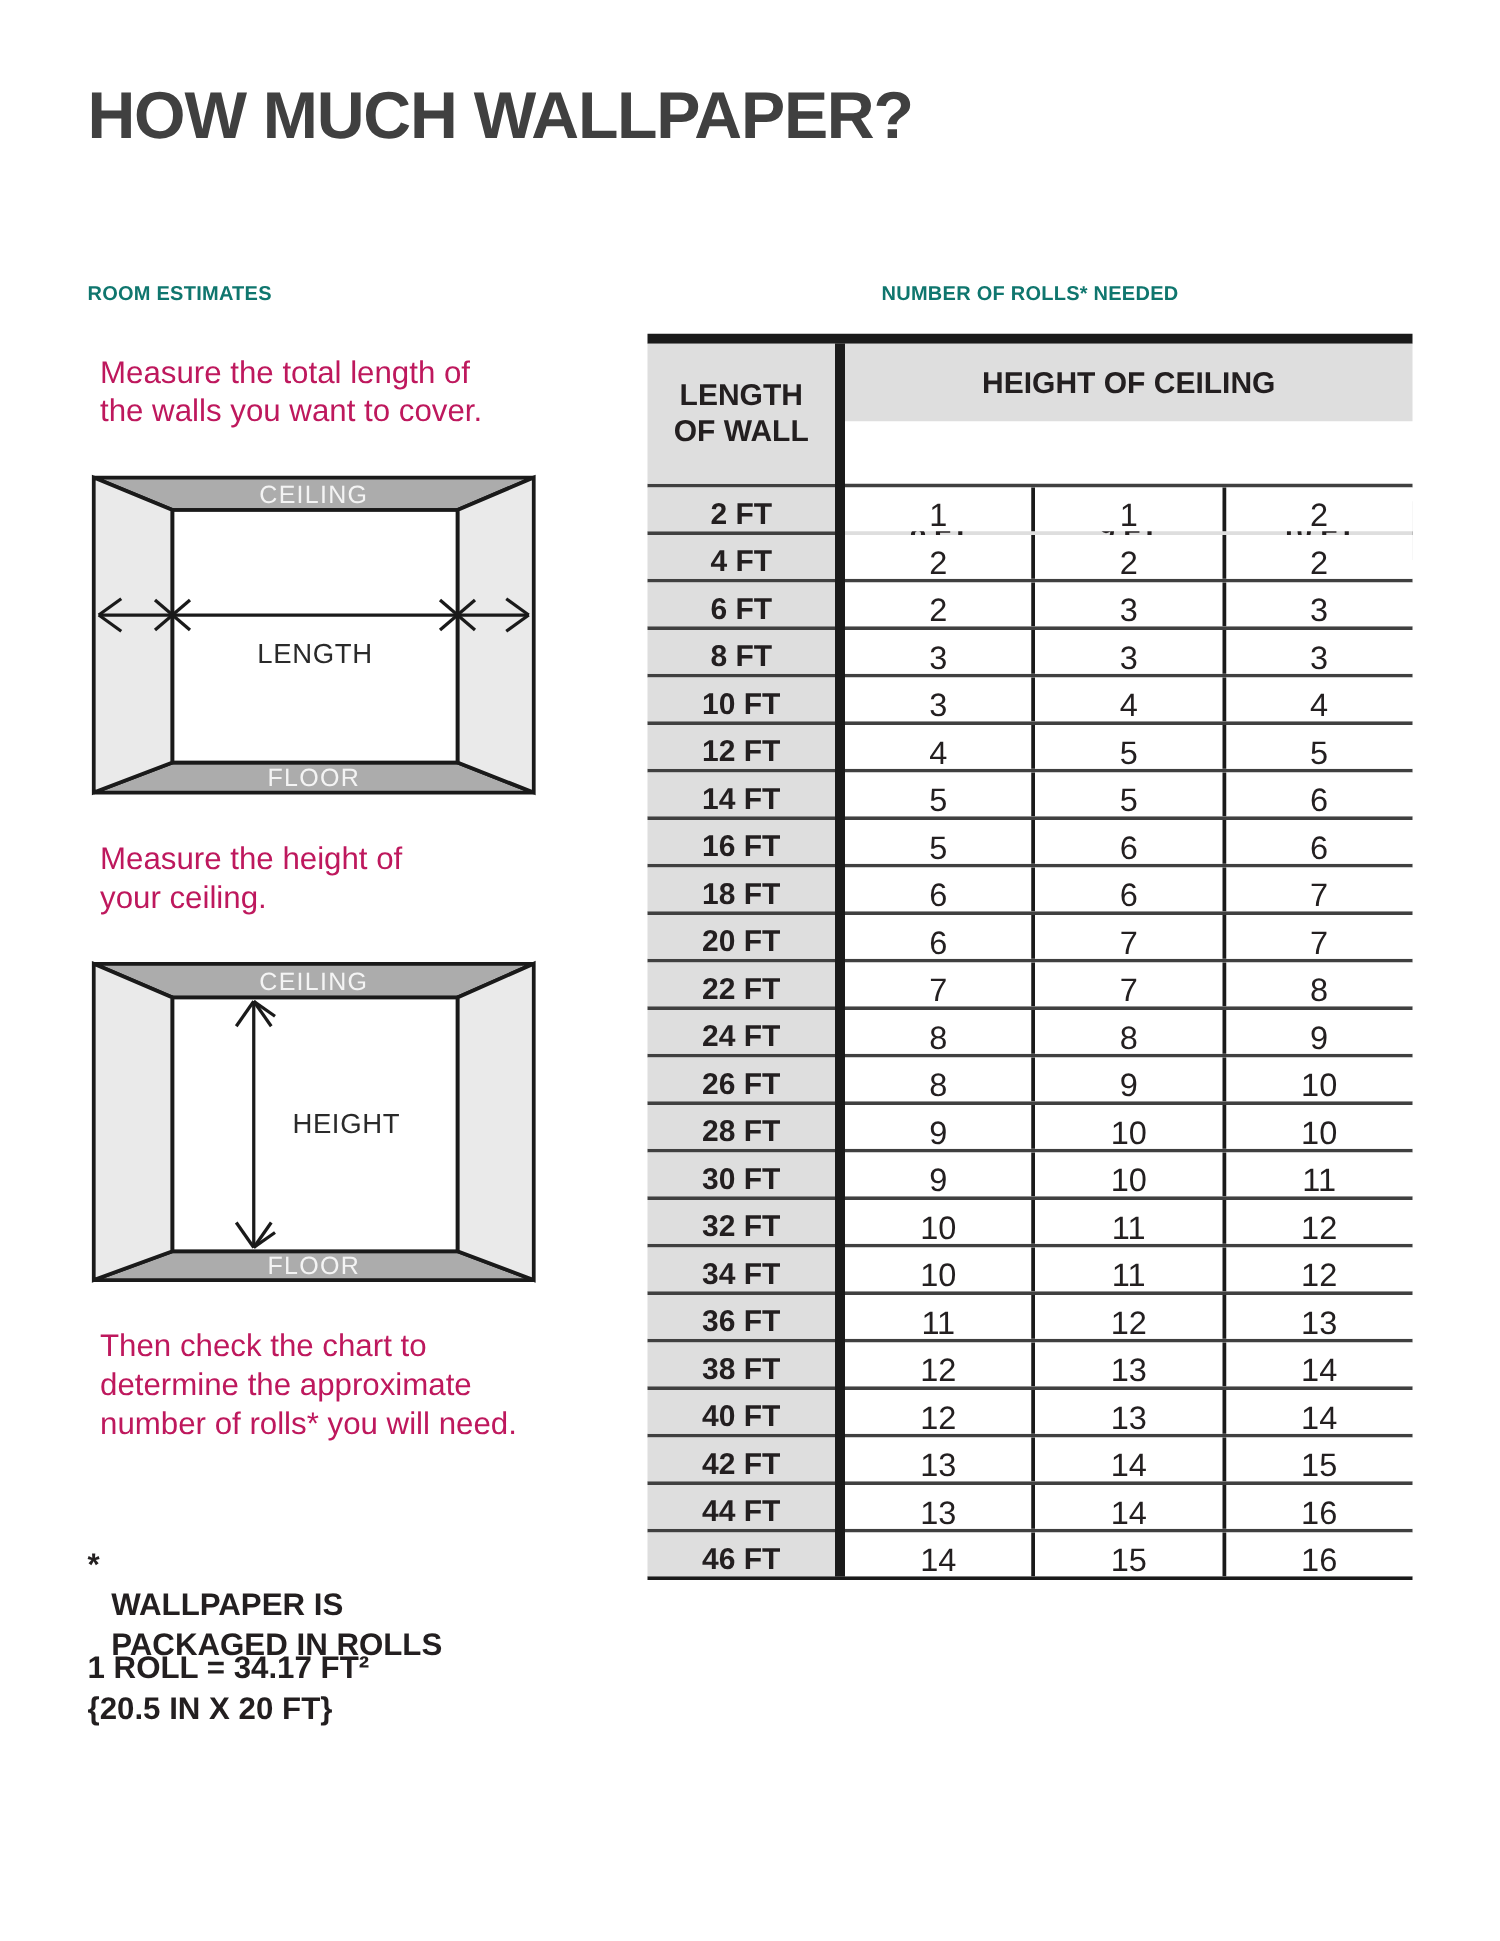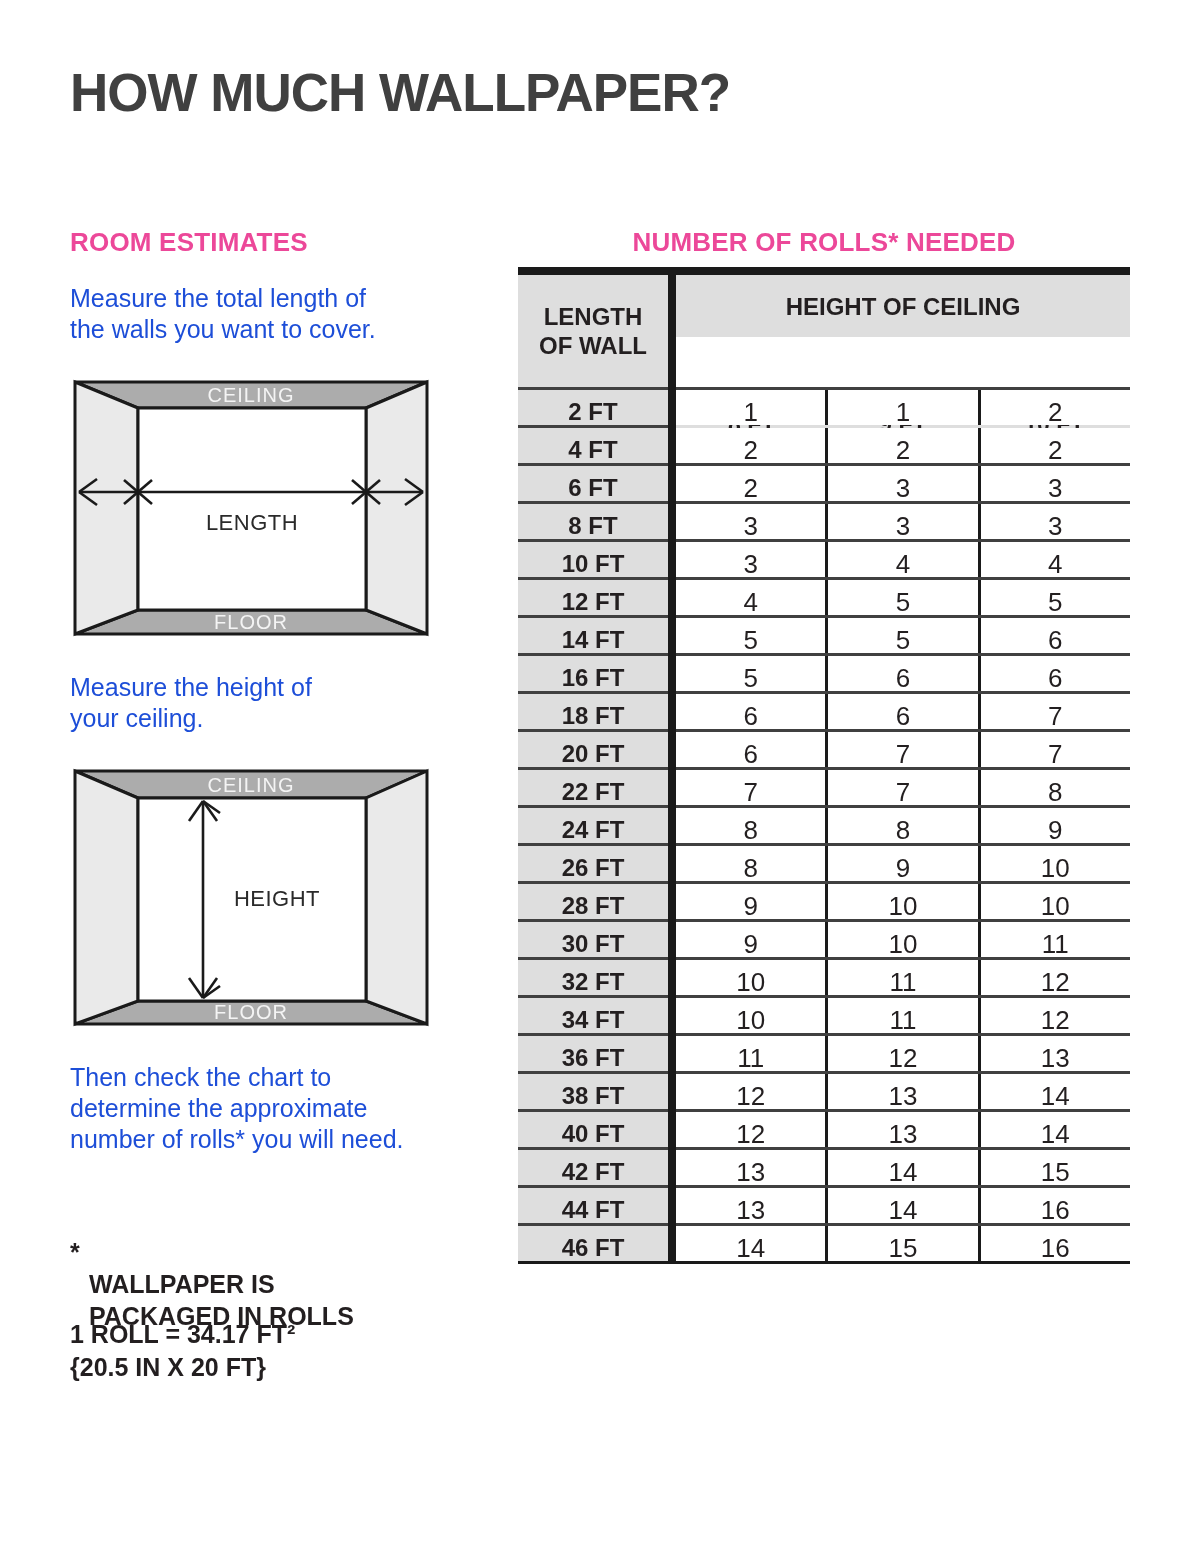--- a/index.html
+++ b/index.html
@@ -3,25 +3,25 @@
 <meta charset="utf-8">
 <style>
   html,body{margin:0;padding:0;background:#ffffff;}
   #page{position:relative;width:1200px;height:1553px;background:#ffffff;overflow:hidden;
         font-family:"Liberation Sans", sans-serif;color:#231F20;}
 
   .abs{position:absolute;}
 
   #main-title{left:70px;top:62px;font-size:53px;font-weight:bold;letter-spacing:-1px;color:#404040;}
 
-  .section-header{top:227px;font-size:26px;font-weight:bold;color:#ec4899;letter-spacing:0.2px;}
+  .section-header{top:227px;font-size:16px;font-weight:bold;color:#0f766e;letter-spacing:0.2px;}
   #room-estimates-header{left:70px;}
   #rolls-needed-header{left:518px;width:612px;text-align:center;}
 
-  .para{left:70px;font-size:25px;line-height:31px;white-space:pre-line;color:#1d4ed8;}
+  .para{left:80px;font-size:25px;line-height:31px;white-space:pre-line;color:#be185d;}
   #para-measure-length{top:283px;}
   #para-measure-height{top:672px;}
   #para-check-chart{top:1062px;}
 
   .diagram{left:72px;}
   #diagram-length{top:379px;}
   #diagram-height{top:768px;}
 
   #footnote{left:70px;top:1236px;font-size:25px;line-height:32px;font-weight:bold;}
   #footnote .fn-body{position:relative;padding-left:19px;white-space:pre-line;}

